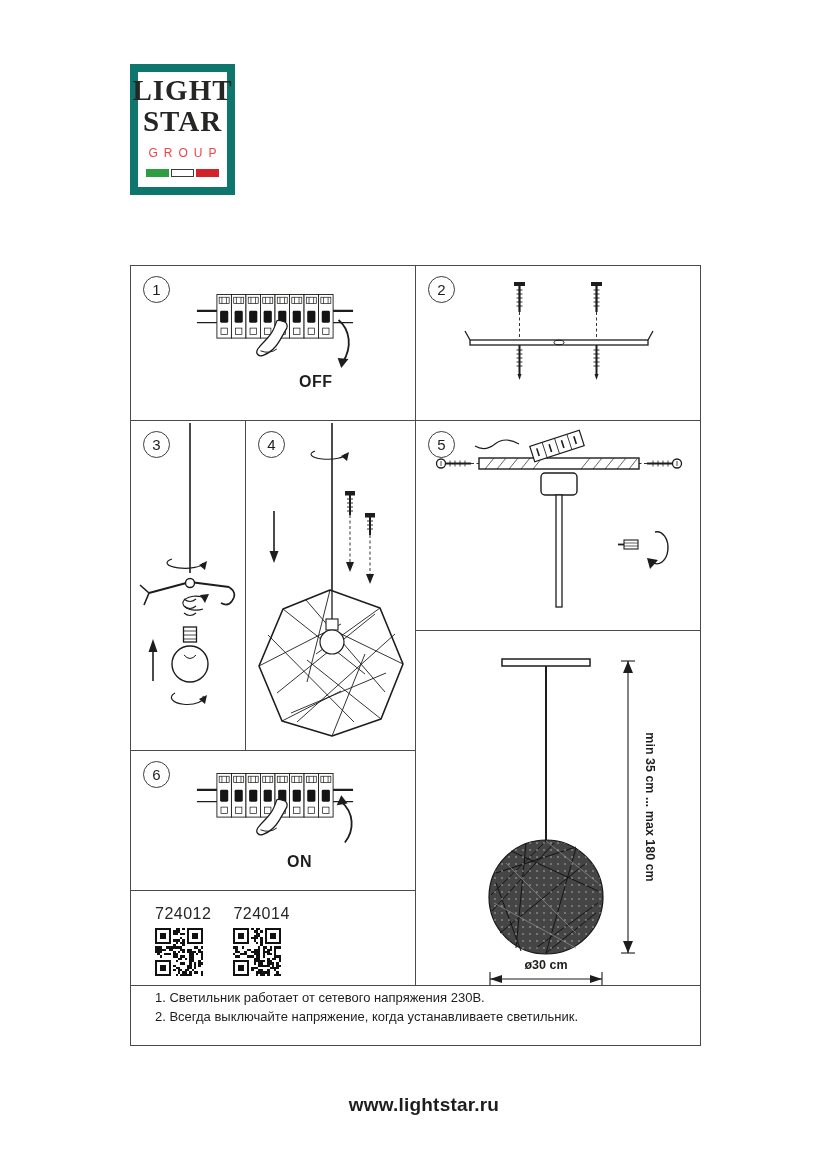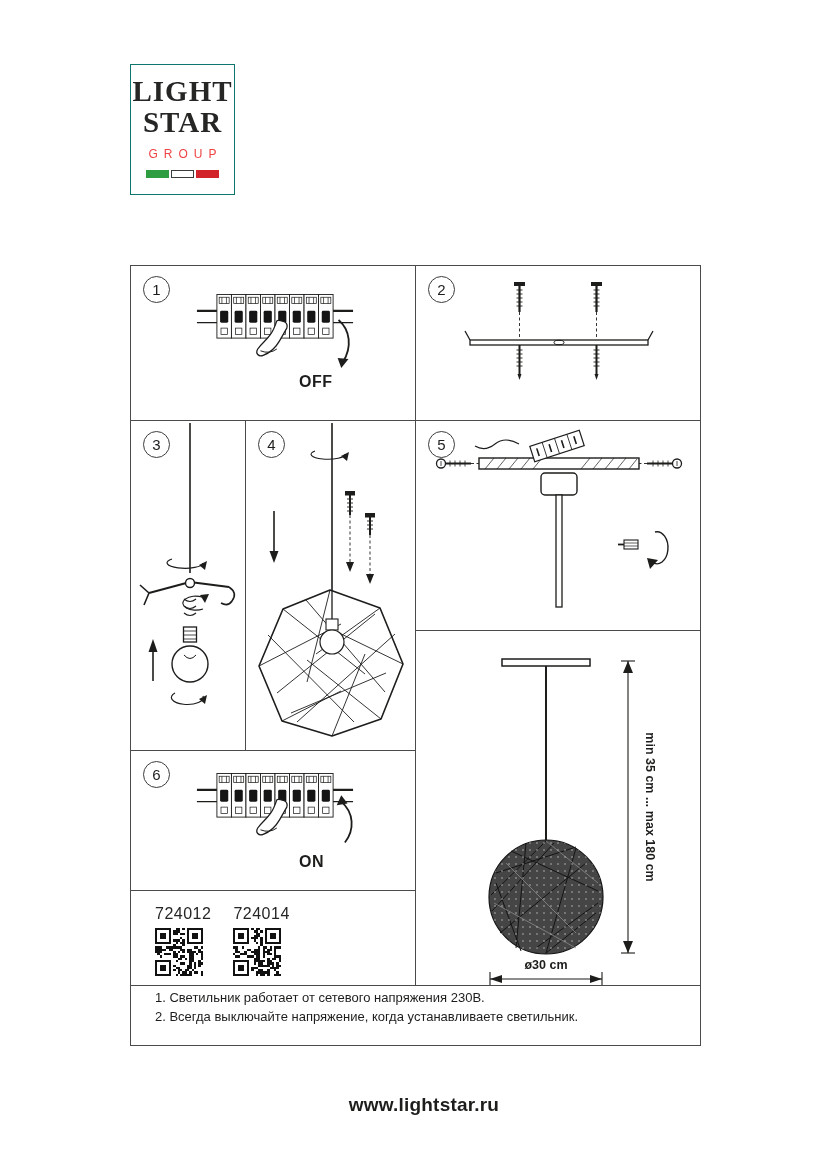--- a/index.html
+++ b/index.html
@@ -2,21 +2,21 @@
 <html><head>
 <meta charset="utf-8">
 <style>
   * { margin:0; padding:0; box-sizing:border-box; }
   html,body { background:#ffffff; }
   body { font-family:"Liberation Sans", sans-serif; color:#1d1d1b; }
   .page { position:relative; width:826px; height:1169px; background:#fff; overflow:hidden; }
 
   
   .logo-box { position:absolute; left:130px; top:64px; width:105px; height:131px;
-              border:1px solid #0f766e; display:flex; flex-direction:column; align-items:center; padding-top:11px; }
+              border:8px solid #0f766e; display:flex; flex-direction:column; align-items:center; padding-top:3px; }
   .logo-word { font-family:"Liberation Serif", serif; font-weight:bold; font-size:29px; line-height:31px;
                letter-spacing:1px; color:#262625; }
   .logo-group { margin-top:9px; font-size:12px; letter-spacing:6px; margin-right:-6px; color:#ef4444; }
   .logo-flag { display:flex; gap:2px; margin-top:9px; }
   .flag-seg { width:23px; height:8px; }
   .flag-white { background:#fff; border:1px solid #3c3c3b; }
 
   
   .header-block { position:absolute; top:62px; left:300px; right:126px; text-align:right; }
   .header-series, .header-articles { font-size:20px; font-weight:bold; line-height:28px; letter-spacing:.2px; }
@@ -34,21 +34,21 @@
   .p6 { left:0; top:485px; width:286px; height:141px; }
   .codes { left:0; top:625px; width:286px; height:96px; padding:14px 0 0 24px; display:flex; gap:22px; }
   .notes { left:0; top:720px; width:571px; height:61px; padding:2px 0 0 24px; font-size:13px; line-height:19px; }
 
   .num-badge { position:absolute; left:12px; top:10px; width:27px; height:27px; border:1.5px solid #3c3c3b;
                border-radius:50%; display:flex; align-items:center; justify-content:center; font-size:15px; z-index:2; background:#fff; }
 
   .art { position:absolute; }
   .switch-label { position:absolute; font-size:16px; font-weight:600; letter-spacing:.5px; }
   .p1 .switch-label { left:168px; top:107px; }
-  .p6 .switch-label { left:168px; top:102px;text-align:center; }
+  .p6 .switch-label { left:156px; top:102px;text-align:center; }
 
   .code-label { font-size:16px; letter-spacing:.5px; margin-bottom:5px; color:#262625; }
   .qr { width:48px; height:48px; }
 
   .footer { position:absolute; left:0; right:0; top:1094px; text-align:center; font-size:19px; font-weight:bold; letter-spacing:.2px;padding-left:22px; }
 </style>
 </head>
 <body>
 
 <div class="page">

